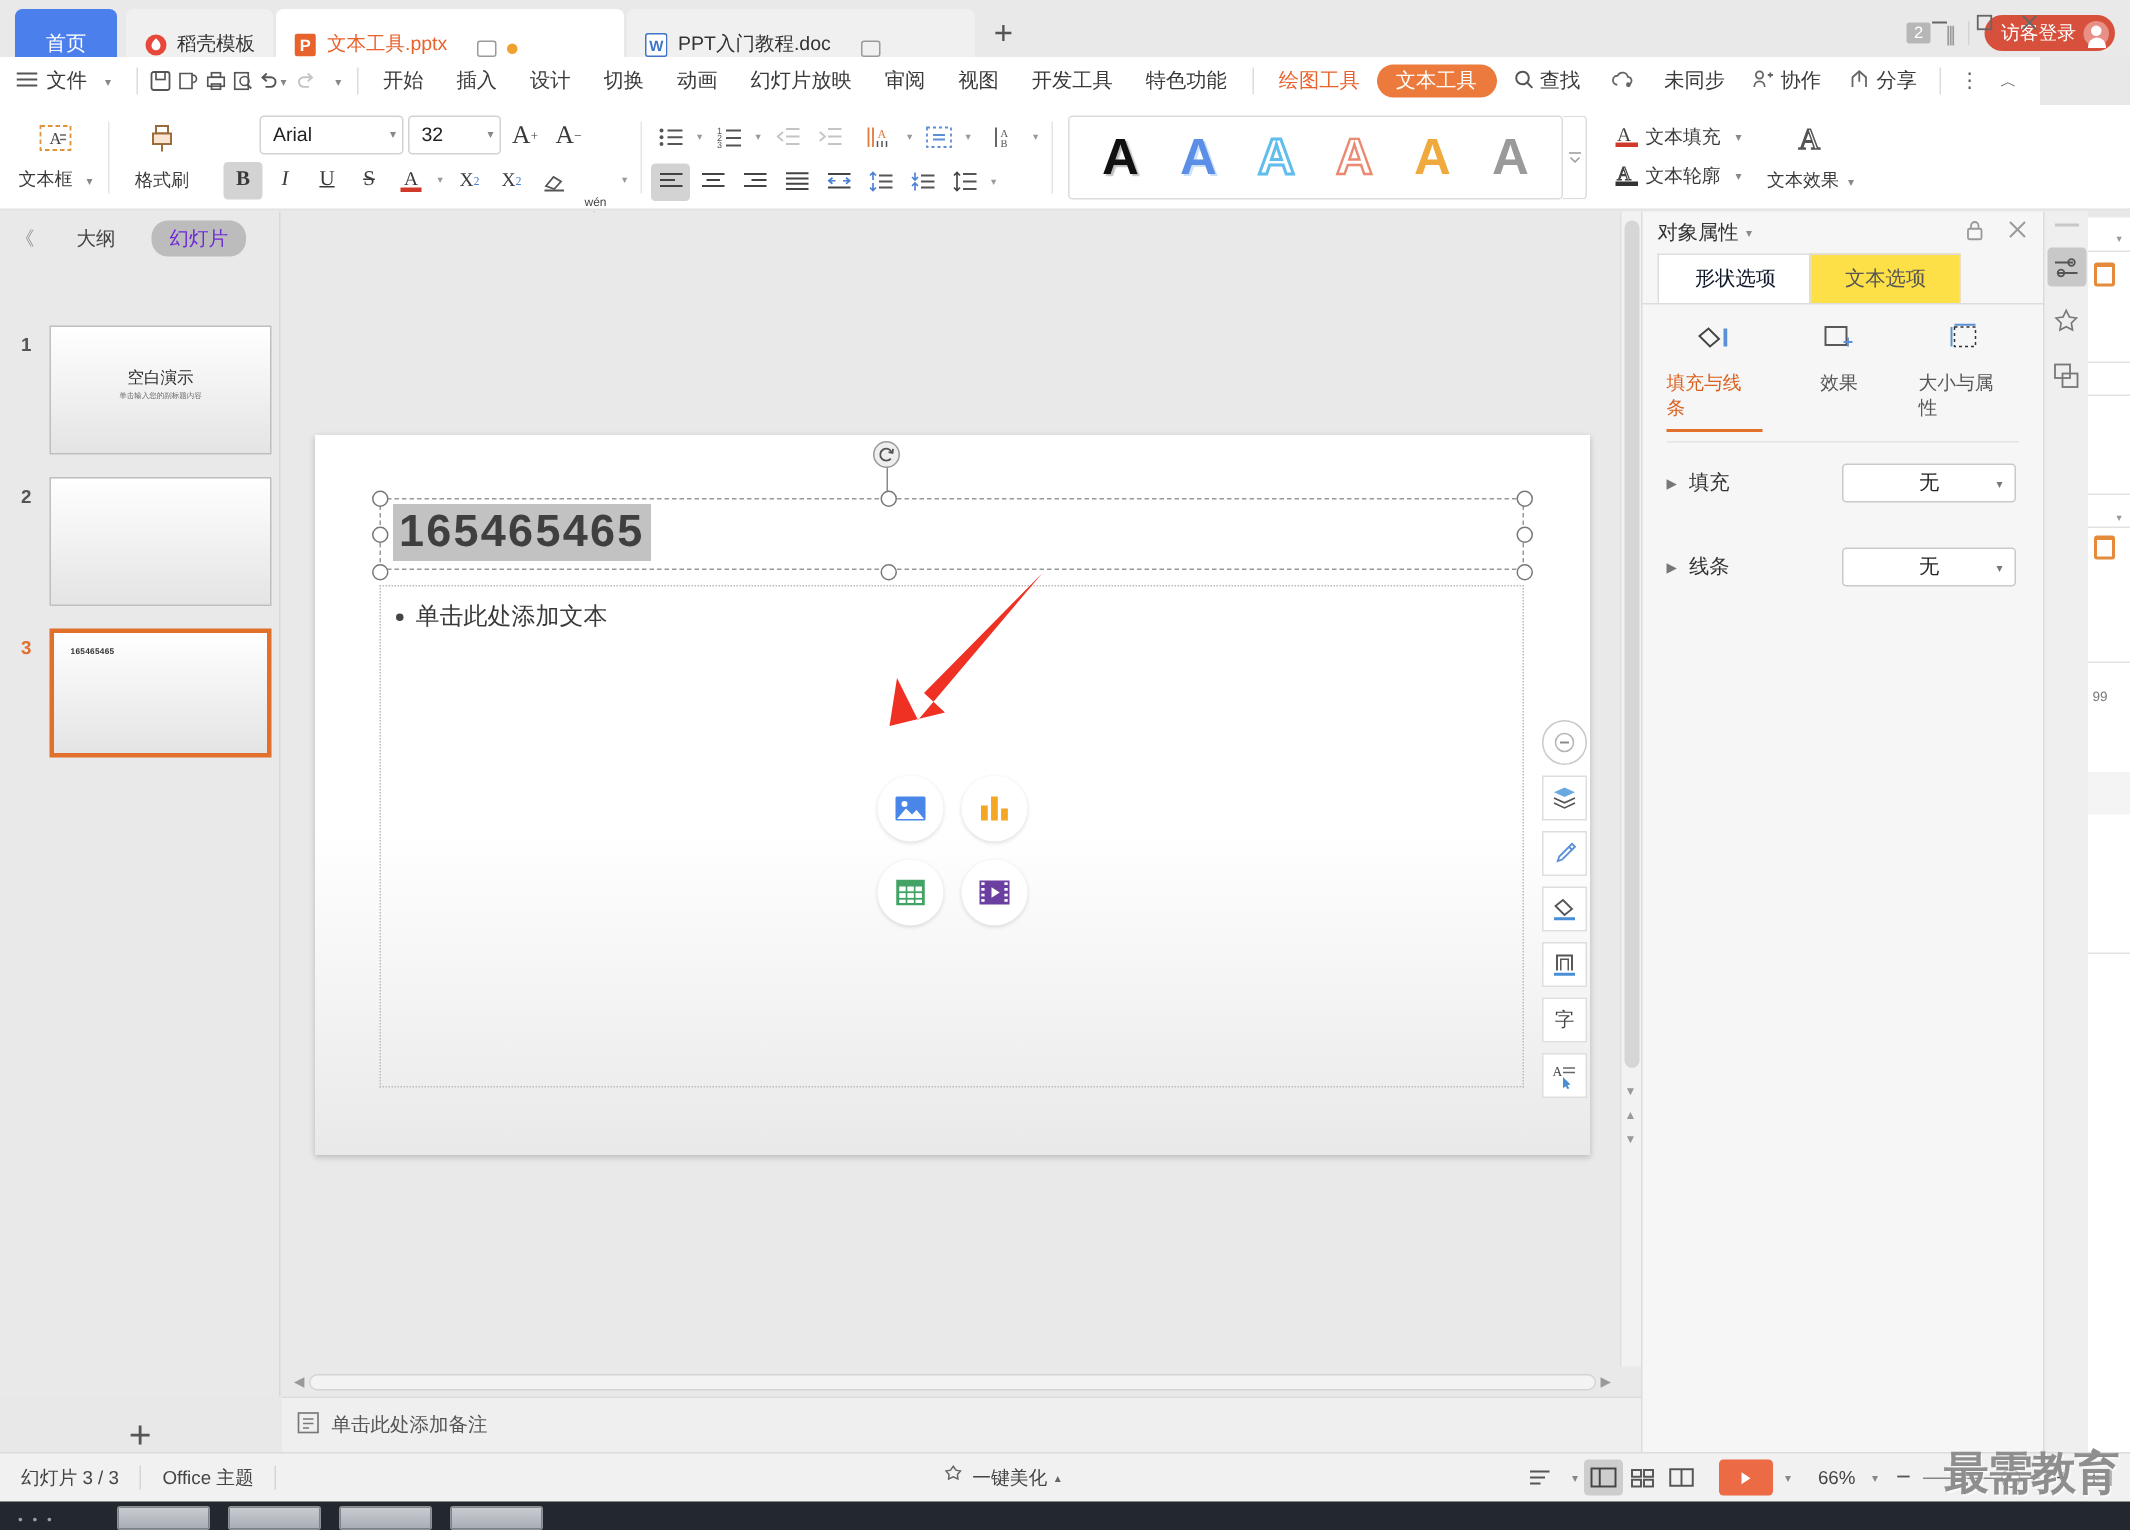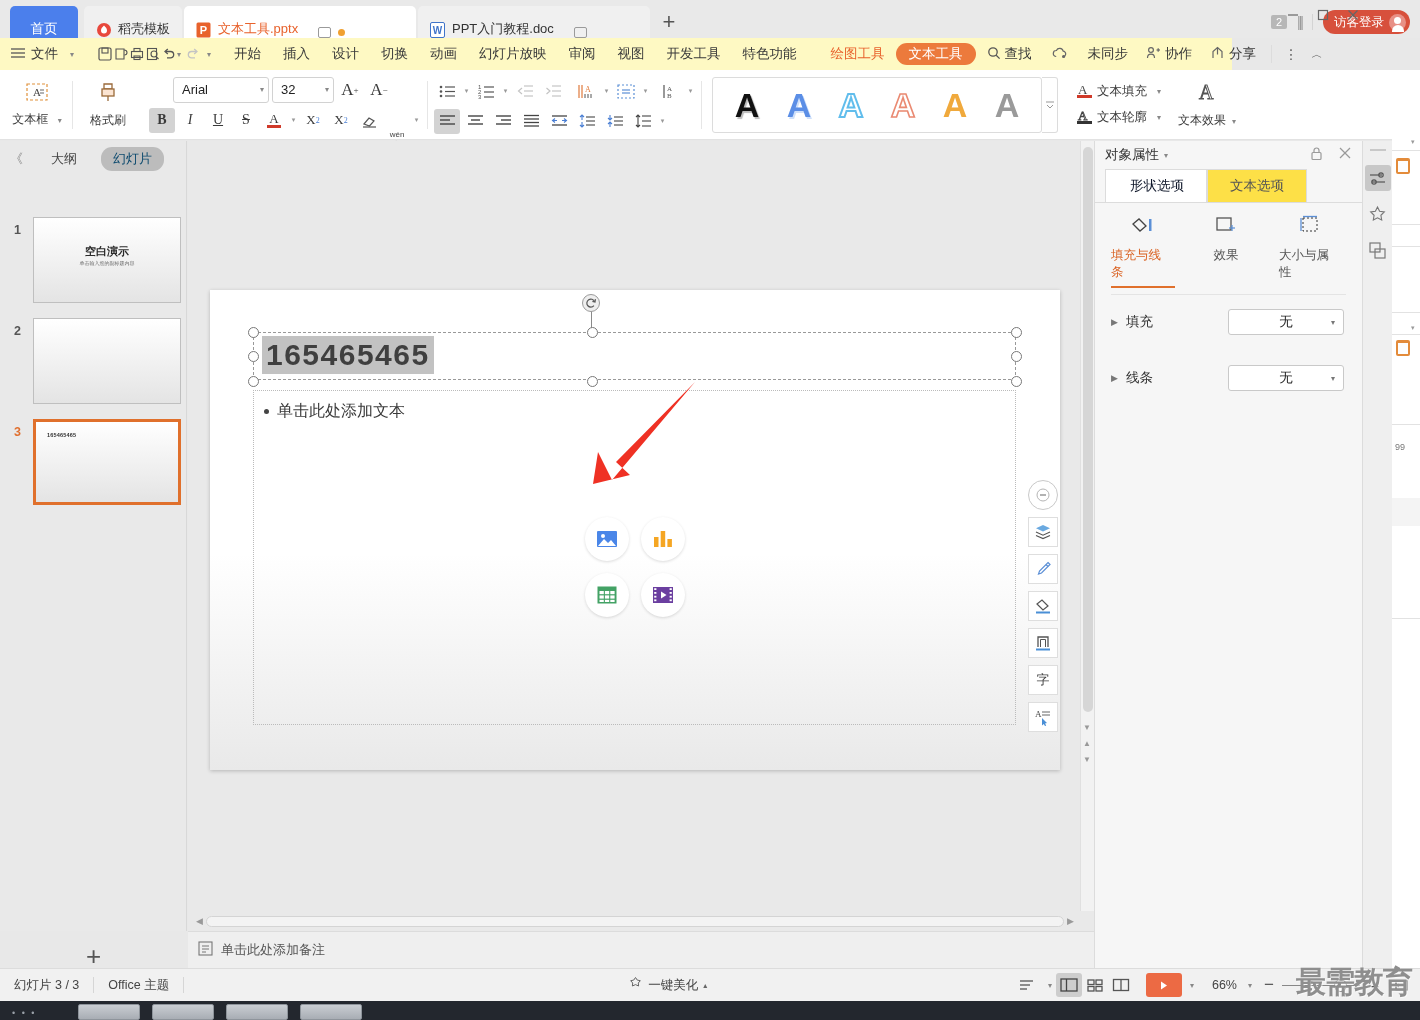--- a/index.html
+++ b/index.html
@@ -46,22 +46,22 @@
     display:flex; align-items:center; gap:5px; padding: 0 4px 0 11px; font-size: 12.5px;
   }
   .login-av { width: 17px; height: 17px; border-radius: 50%; background: #e89086; position: relative;}
   .login-av::after{content:"";position:absolute;left:5px;top:3px;width:7px;height:7px;border-radius:50%;background:#fff;}
   .login-av::before{content:"";position:absolute;left:2.5px;top:11px;width:12px;height:7px;border-radius:6px 6px 0 0;background:#fff;}
   .wctrl { position: absolute; top: 4px; right: 52px; display: flex; gap: 0px; z-index: 30;}
   .wbtn { width: 30px; height: 22px; display:flex;align-items:center;justify-content:center;color:#666;font-size:13px;}
 
   
   .menubar {
-    position: absolute; top: 38px; left: 0; width: 1232px; height: 32px;
-    background: #fef9c3; display: flex; align-items: center; font-size: 13.5px; color: #3a3a3a;
+    position: absolute; top: 38px; left: 0; width: 1360px; height: 32px;
+    background: #ffffff; display: flex; align-items: center; font-size: 13.5px; color: #3a3a3a;
   }
   .mi { padding: 0 11px; height: 32px; display: flex; align-items: center; white-space: nowrap;}
   .qicon { width: 26px; height: 32px; display:flex;align-items:center;justify-content:center; color:#5a5a5a;}
   .vsep { width:1px; height:18px; background:#dcdcdc; margin: 0 6px;}
   .mi.draw { color: #e8622c; }
   .mi.textpill { background:#ec7a3c; color:#fff; border-radius: 12px; height:22px; padding: 0 13px; font-weight:500;}
   .menu-right { margin-left:auto; display:flex; align-items:center; padding-right: 8px;}
 
   
   .ribbon {
@@ -90,29 +90,29 @@
   .txtfx-row { display:flex; align-items:center; gap:4px;}
 
   
   .leftpanel {
     position: absolute; top: 141px; left: 0; width: 187px; height: 790px;
     background: #e9e9e9; border-right: 1px solid #d8d8d8;
   }
   .lp-head { height: 36px; display: flex; align-items: center; gap: 12px; padding-left: 6px; font-size: 13px; color:#444;}
   .collapse { color:#888; font-size: 13px; padding: 0 4px;}
   .lp-tab { padding: 3px 12px; border-radius: 11px; font-size:13px;}
-  .lp-tab.sel { background: #bcbcbc; color:#0c4a6e; }
+  .lp-tab.sel { background: #bcbcbc; color:#6d28d9; }
   .tnum { position:absolute; left: 14px; top: 8px; font-size: 12.5px; color:#555; font-weight:bold;}
   .tnum.sel { color: #e07030; }
   .thumb {
     position:absolute; left: 33px; width: 148px; height: 86px;
     background: linear-gradient(#ffffff,#e4e4e4); border: 1px solid #bfbfbf;
   }
   .thumb.sel { border: 3px solid #e0702c; }
-  .t1-title { position:absolute; left:0; right:0; top: 26px; text-align:center; font-size: 11px; font-weight: bold; color:#2a2a2a;}
+  .t1-title { position:absolute; left:0; right:0; top: 26px; text-align:center; font-size: 11px; font-weight: normal; color:#2a2a2a;}
   .t1-sub { position:absolute; left:0; right:0; top: 42px; text-align:center; font-size: 5px; color:#6a6a6a;}
   .t3-txt { position:absolute; left: 11px; top: 10px; font-size: 5.5px; color:#333; font-weight:bold; letter-spacing:0.2px;}
   .addslide { position:absolute; left:0; width:187px; top: 800px; text-align:center; font-size: 26px; color:#555; font-weight: 300;}
 
   
   .canvas {
     position: absolute; top: 141px; left: 188px; width: 906px; height: 790px;
     background: #e9e9e9;
   }
   .slide {
@@ -178,21 +178,21 @@
   .tri { font-size:9px; color:#777; }
   .prop-label { font-size:13.5px; color:#333; }
   .prop-sel { margin-left:auto; width: 116px; height: 26px; background:#fff; border:1px solid #c9c9c9; border-radius:3px; display:flex; align-items:center; justify-content:center; position:relative; font-size:13.5px; color:#222;}
   .prop-sel .cc { position:absolute; right: 8px; font-size:8px; color:#777;}
 
   
   .dock { position:absolute; top: 141px; left: 1362px; width: 30px; height: 827px; background:#efefef; border-left:1px solid #dcdcdc; display:flex; flex-direction:column; align-items:center; padding-top: 8px; gap: 10px;}
   .dk { width: 26px; height: 26px; display:flex; align-items:center; justify-content:center; color:#777; border-radius:3px;}
   .dk.sel { background:#c8c8c8; color:#555;}
   .dockhandle { width: 16px; height: 2px; background:#c8c8c8; margin-bottom: 4px;}
-  .bgwin { position:absolute; top: 128px; left: 1392px; width: 28px; height: 860px; background:#fff; overflow:hidden;}
+  .bgwin { position:absolute; top: 145px; left: 1392px; width: 28px; height: 860px; background:#fff; overflow:hidden;}
   .bgline { position:absolute; left:0; width: 28px; height:1px; background:#e2e2e2;}
   .bg-clip { position:absolute; width: 14px; height: 16px; background:#e38b3a; border-radius:2px;}
   .bg-clip::after{content:"";position:absolute;left:2px;top:3px;width:10px;height:11px;background:#fdfdfd;}
   .bg-txt { position:absolute; font-size:9px; color:#777;}
 
   
   .status {
     position:absolute; top: 968px; left: 0; width: 1420px; height: 33px;
     background:#f1f1f1; border-top:1px solid #dcdcdc; display:flex; align-items:center; font-size:12.5px; color:#444;
   }

